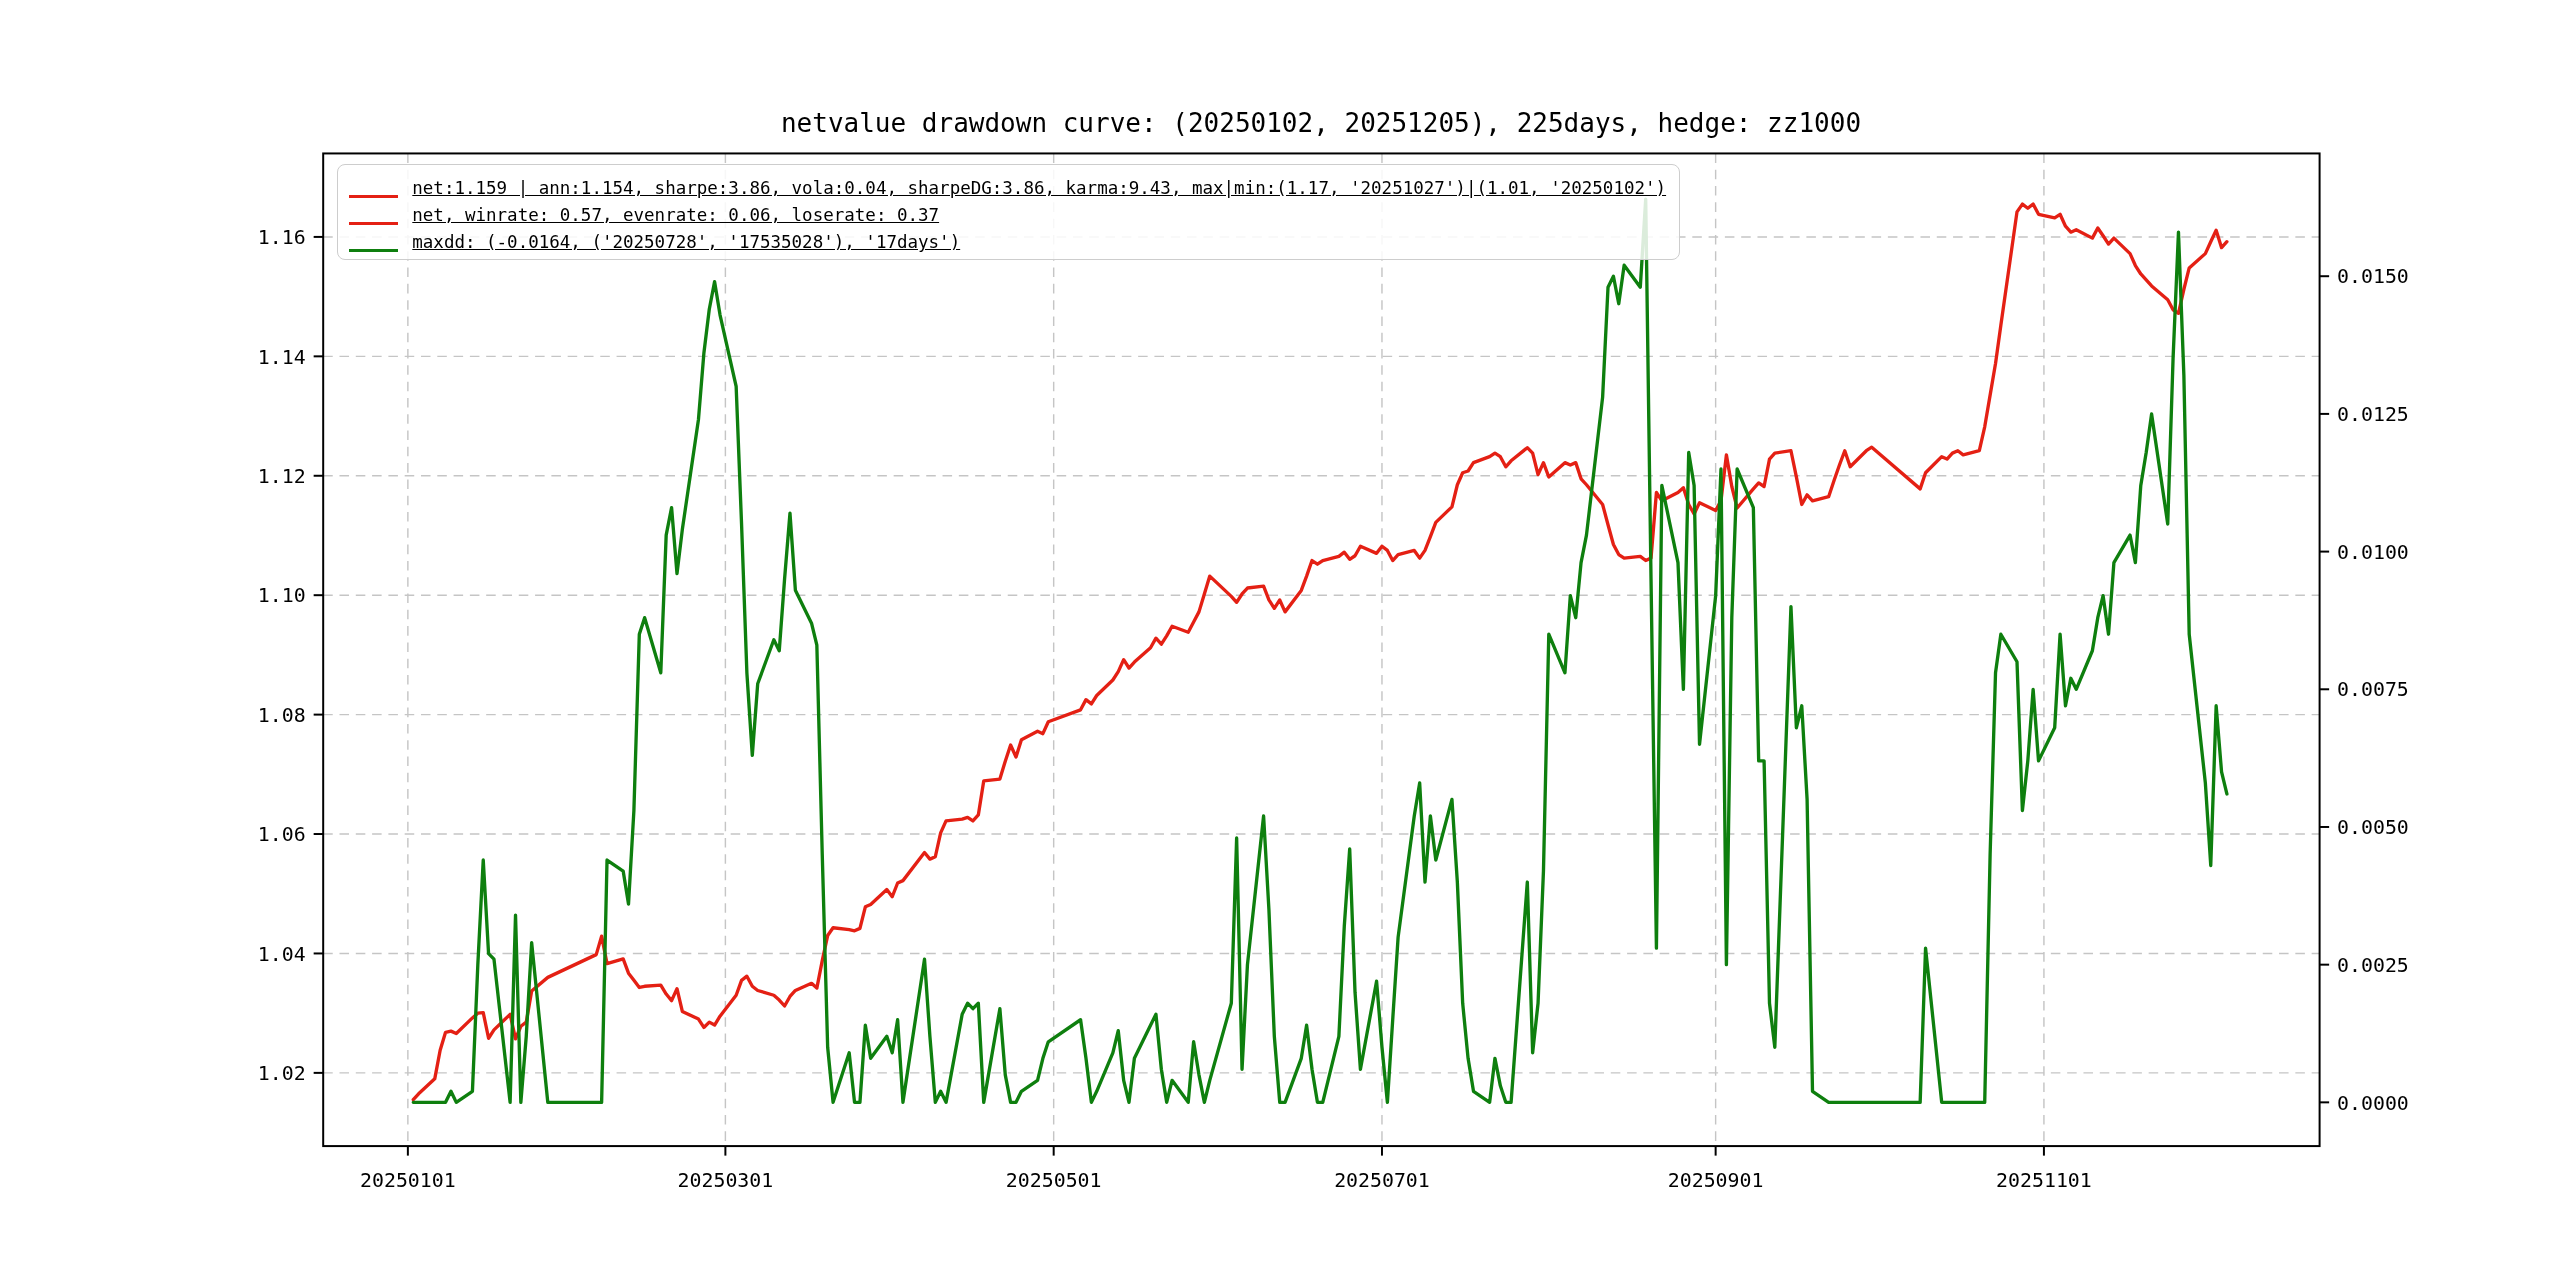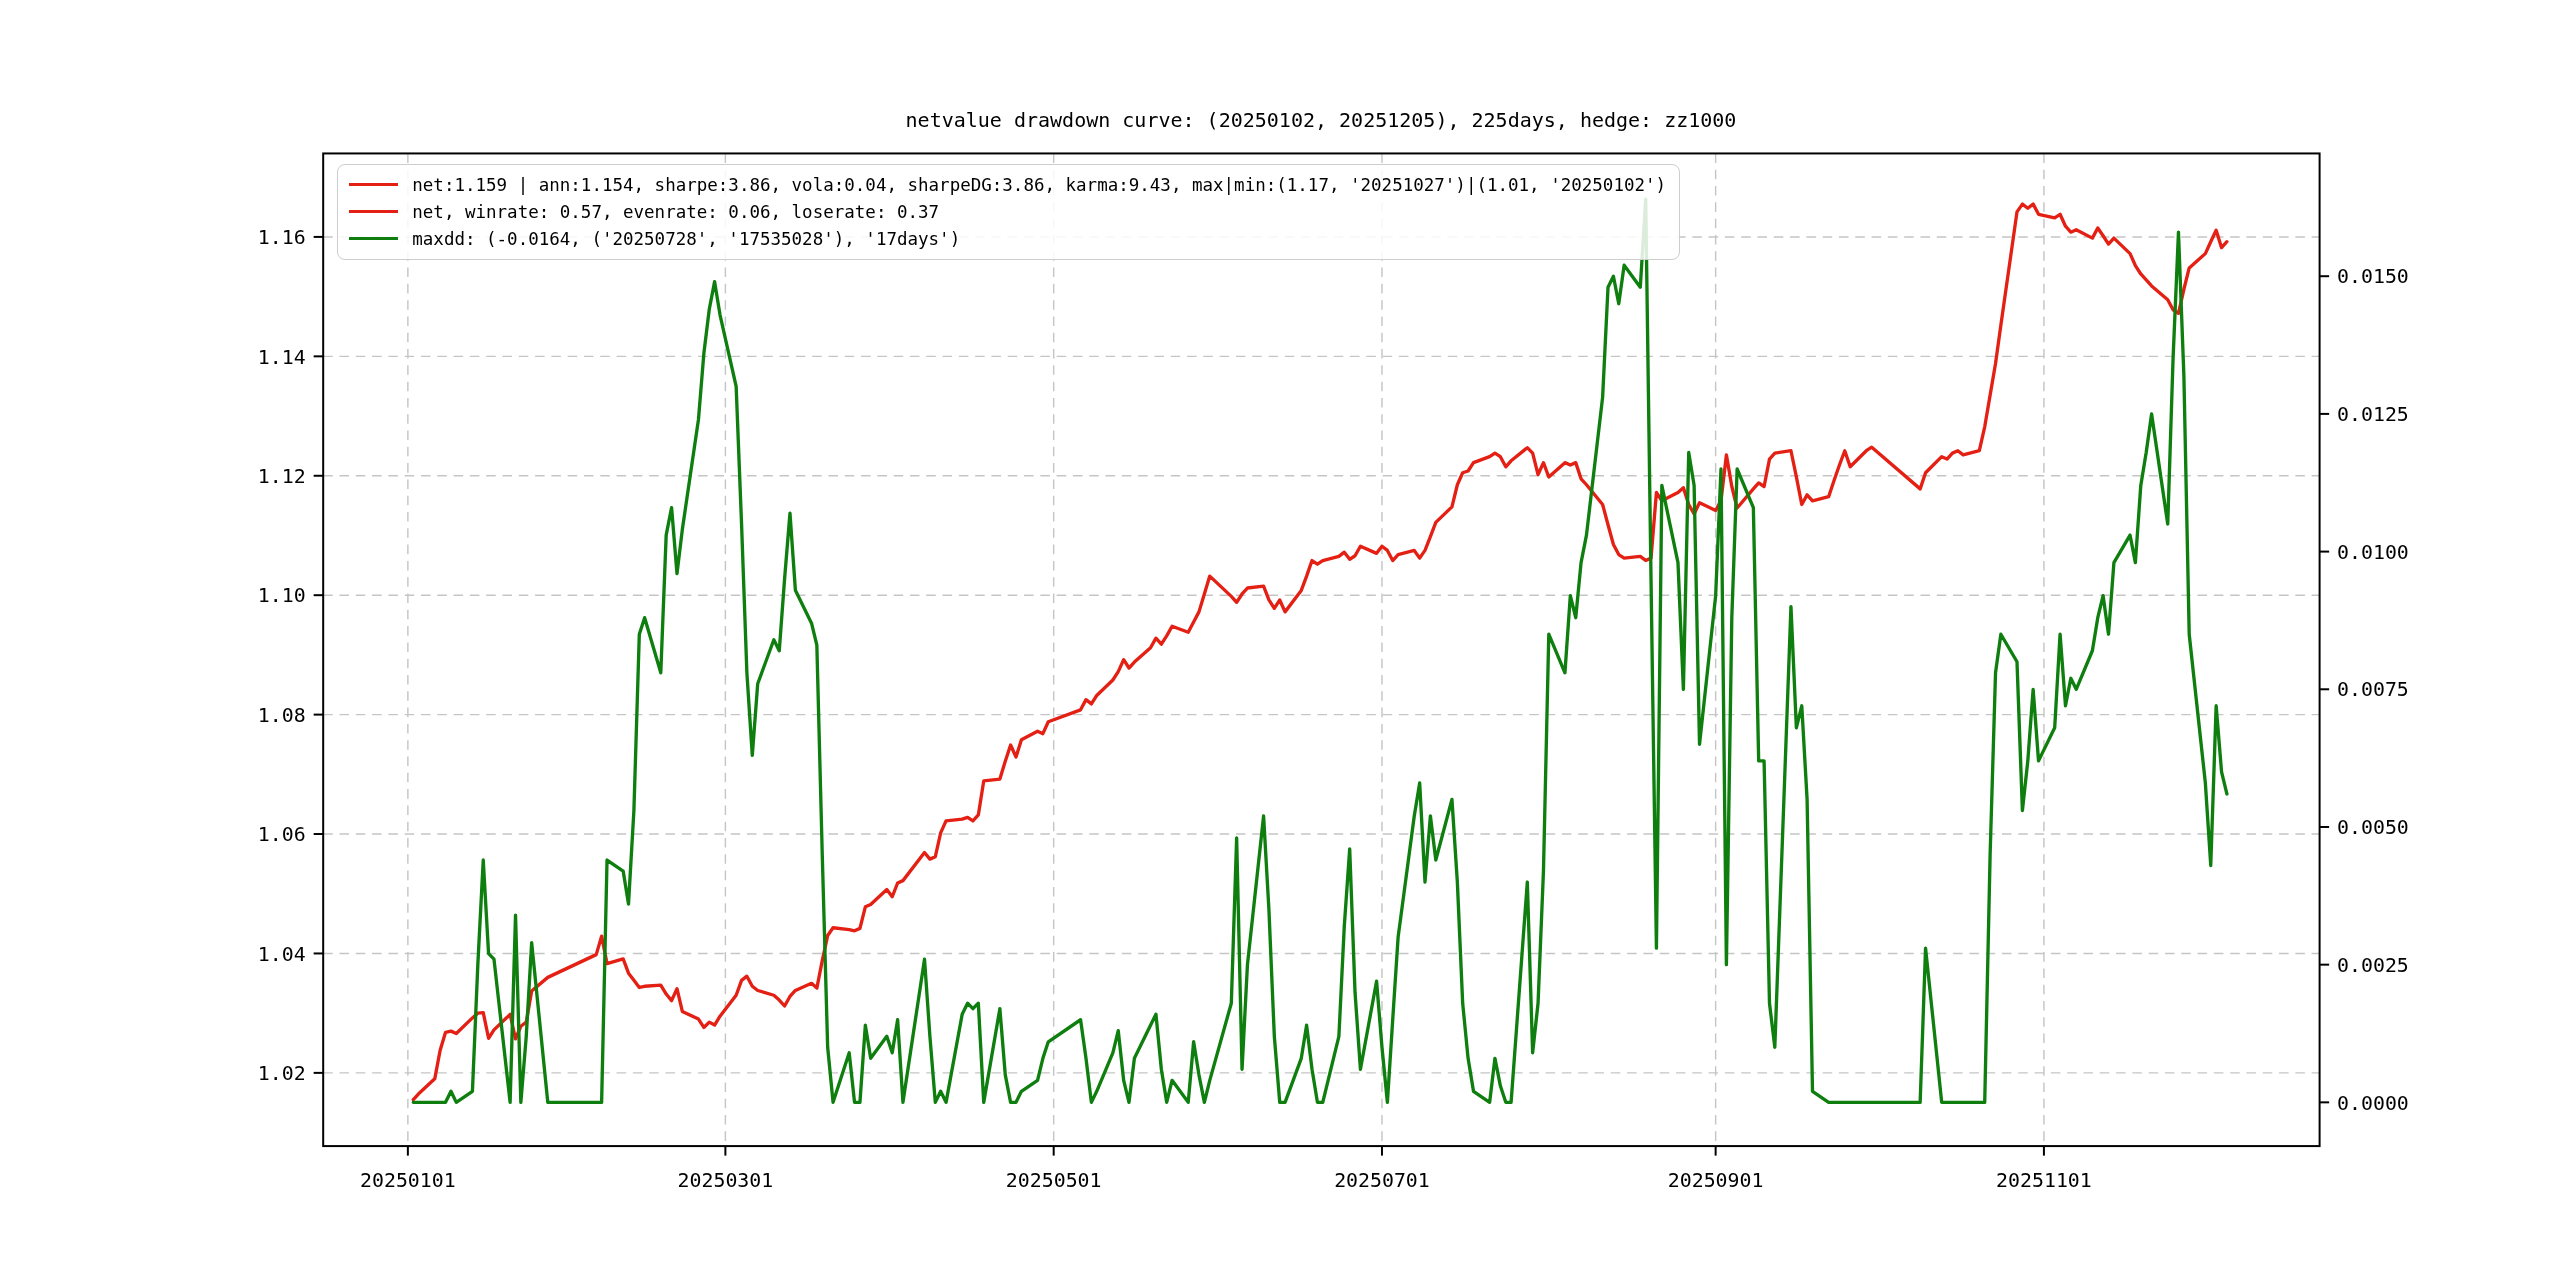--- a/index.html
+++ b/index.html
@@ -1,25 +1,25 @@
 <!DOCTYPE html>
 <html style="font-size:12.7px"><head>
 <meta charset="utf-8">
 <style>
   html,body{margin:0;padding:0;background:#ffffff;}
   body{width:2576px;height:1288px;position:relative;overflow:hidden;
        font-family:"DejaVu Sans Mono","Liberation Mono",monospace;}
   #figure{position:absolute;inset:0;background:#ffffff;}
   #chart-title{position:absolute;left:1321px;top:108px;transform:translateX(-50%);
-       font-size:20px;color:#000;white-space:nowrap;font-weight:500;}
+       font-size:26px;color:#000;white-space:nowrap;font-weight:500;}
   #chart-svg{position:absolute;left:0;top:0;}
   #legend-box{position:absolute;left:337px;top:164px;
        border:1.6px solid #cdcdcd;border-radius:8px;background:rgba(255,255,255,0.85);
        padding:6.4px 12.7px 6.4px 11px;z-index:5;}
-  .legend-row{display:flex;align-items:center;height:27px;white-space:nowrap;}
+  .legend-row{display:flex;align-items:flex-end;height:27px;white-space:nowrap;text-decoration:underline;}
   .legend-line{display:inline-block;width:49px;height:3.2px;margin-right:14.3px;flex:0 0 auto;}
   .legend-label{font-size:17.5px;color:#000;}
   text{fill:#000;}
 </style>
 </head>
 <body>
 
 <div id="figure">
   <svg id="chart-svg" width="2576" height="1288" viewBox="0 0 3240 1620">
     <g id="grid-layer">

